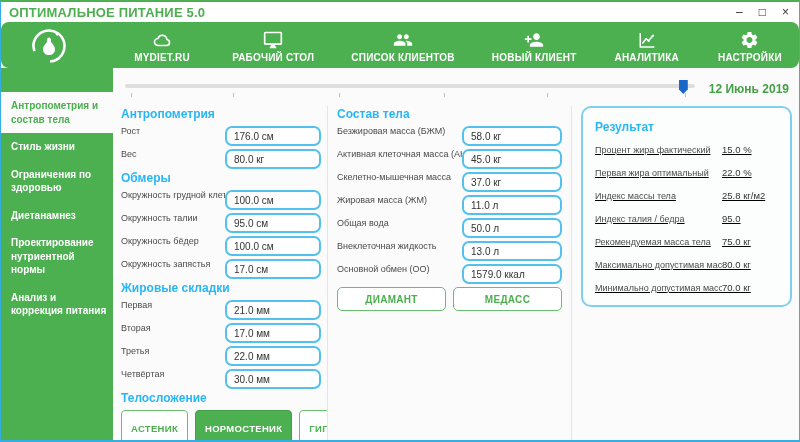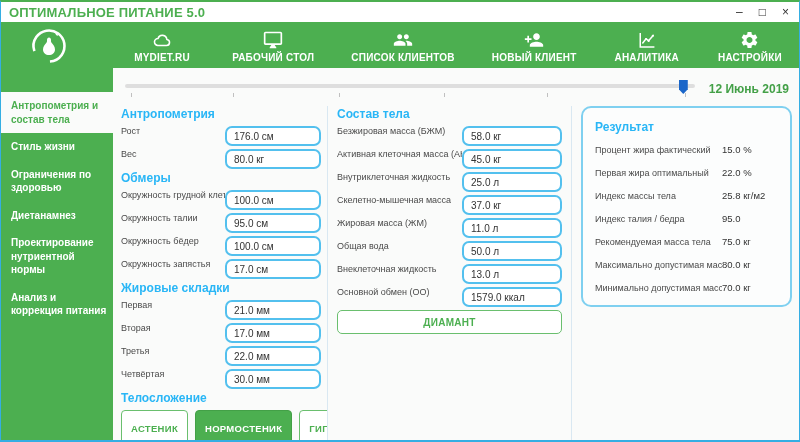--- a/index.html
+++ b/index.html
@@ -9,21 +9,21 @@
     font-family:"Liberation Sans", sans-serif;
     border:1px solid #35aee3;border-top:2px solid #4caf50;border-bottom:2px solid #35aee3;
     overflow:hidden;
   }
   
   .titlebar{height:20px;background:#fff;display:flex;align-items:center;padding:0 10px 0 8px;}
   .title{flex:1;color:#4caf50;font-weight:bold;font-size:13px;letter-spacing:.2px;}
   .win-controls{display:flex;gap:16px;color:#333;font-size:12px;align-items:center;}
   .win-controls span{cursor:pointer;line-height:12px;}
   
-  .nav{height:46px;background:#4caf50;position:relative;display:flex;align-items:center;}
+  .nav{height:46px;background:#4caf50;position:relative;display:flex;align-items:center;border-radius:8px;}
   .logo{position:absolute;left:26px;top:1px;width:44px;height:44px;}
   .nav-items{display:flex;flex:1;margin-left:128px;justify-content:space-between;padding-right:16px;}
   .nav-item{display:flex;flex-direction:column;align-items:center;color:#fff;cursor:pointer;min-width:66px;}
   .nav-item .nicon{height:22px;display:flex;align-items:flex-end;}
   .nav-item .nav-label{font-size:10px;font-weight:bold;margin-top:2px;letter-spacing:.2px;white-space:nowrap;}
   
   .bodywrap{display:flex;height:372px;}
   .sidebar{width:112px;background:#4caf50;padding-top:24px;flex-shrink:0;}
   .side-item{padding:7px 6px 7px 10px;color:#fff;font-weight:bold;font-size:10px;line-height:1.35;cursor:pointer;}
   .side-item.active{background:#fafbfa;color:#4caf50;}
@@ -49,21 +49,21 @@
        font-size:10px;color:#333;background:#fff;font-family:inherit;flex-shrink:0;outline:none;}
   .col2 .inp{width:100px;}
   .btn-row{display:flex;gap:7px;margin-top:1px;}
   .btn{border:1px solid #6abf6e;background:#fff;color:#4caf50;font-weight:bold;font-size:9.5px;
        border-radius:4px;height:36px;padding:0 9px;font-family:inherit;letter-spacing:.3px;cursor:pointer;}
   .btn.selected{background:#4caf50;color:#fff;border-color:#43a047;}
   .btn.wide{flex:1;height:24px;border-radius:5px;font-size:10px;}
   
   .result-panel{border:2px solid #7fd0f0;border-radius:10px;padding:13px 12px 0;background:#fcfdfd;}
   .result-panel .sec-title{margin:0 0 10px;}
-  .res-row{display:flex;align-items:center;margin-bottom:12px;}
+  .res-row{display:flex;align-items:center;margin-bottom:12px;text-decoration:underline;}
   .res-row .lbl{flex:1;font-size:9px;color:#4a4a4a;white-space:nowrap;overflow:hidden;}
   .res-row .val{width:56px;font-size:9.5px;color:#333;white-space:nowrap;}
 </style>
 </head>
 <body>
 
 <div class="window">
 
   <div class="titlebar">
     <div class="title">ОПТИМАЛЬНОЕ ПИТАНИЕ 5.0</div>
@@ -235,24 +235,20 @@
           <div class="sec-title">Состав тела</div>
           <div class="form-row">
             <label>Безжировая масса (БЖМ)</label>
             <input class="inp" readonly="" value="58.0 кг" style="">
           </div>
           <div class="form-row">
             <label>Активная клеточная масса (АКМ)</label>
             <input class="inp" readonly="" value="45.0 кг" style="">
           </div>
           <div class="form-row">
-            <label>Внутриклеточная жидкость</label>
-            <input class="inp" readonly="" value="25.0 л" style="">
-          </div>
-          <div class="form-row">
             <label>Скелетно-мышечная масса</label>
             <input class="inp" readonly="" value="37.0 кг" style="">
           </div>
           <div class="form-row">
             <label>Жировая масса (ЖМ)</label>
             <input class="inp" readonly="" value="11.0 л" style="">
           </div>
           <div class="form-row">
             <label>Общая вода</label>
             <input class="inp" readonly="" value="50.0 л" style="">
@@ -260,20 +256,21 @@
           <div class="form-row">
             <label>Внеклеточная жидкость</label>
             <input class="inp" readonly="" value="13.0 л" style="">
           </div>
           <div class="form-row">
             <label>Основной обмен (ОО)</label>
             <input class="inp" readonly="" value="1579.0 ккал" style="">
           </div>
           <div class="btn-row">
             <button class="btn wide">ДИАМАНТ</button>
+            <button class="btn wide">МЕДАСС</button>
           </div>
         </div>
 
         <div class="vdiv"></div>
 
         <div class="col3">
           <div class="result-panel">
             <div class="sec-title">Результат</div>
             <div class="res-row">
               <span class="lbl">Процент жира фактический</span>

